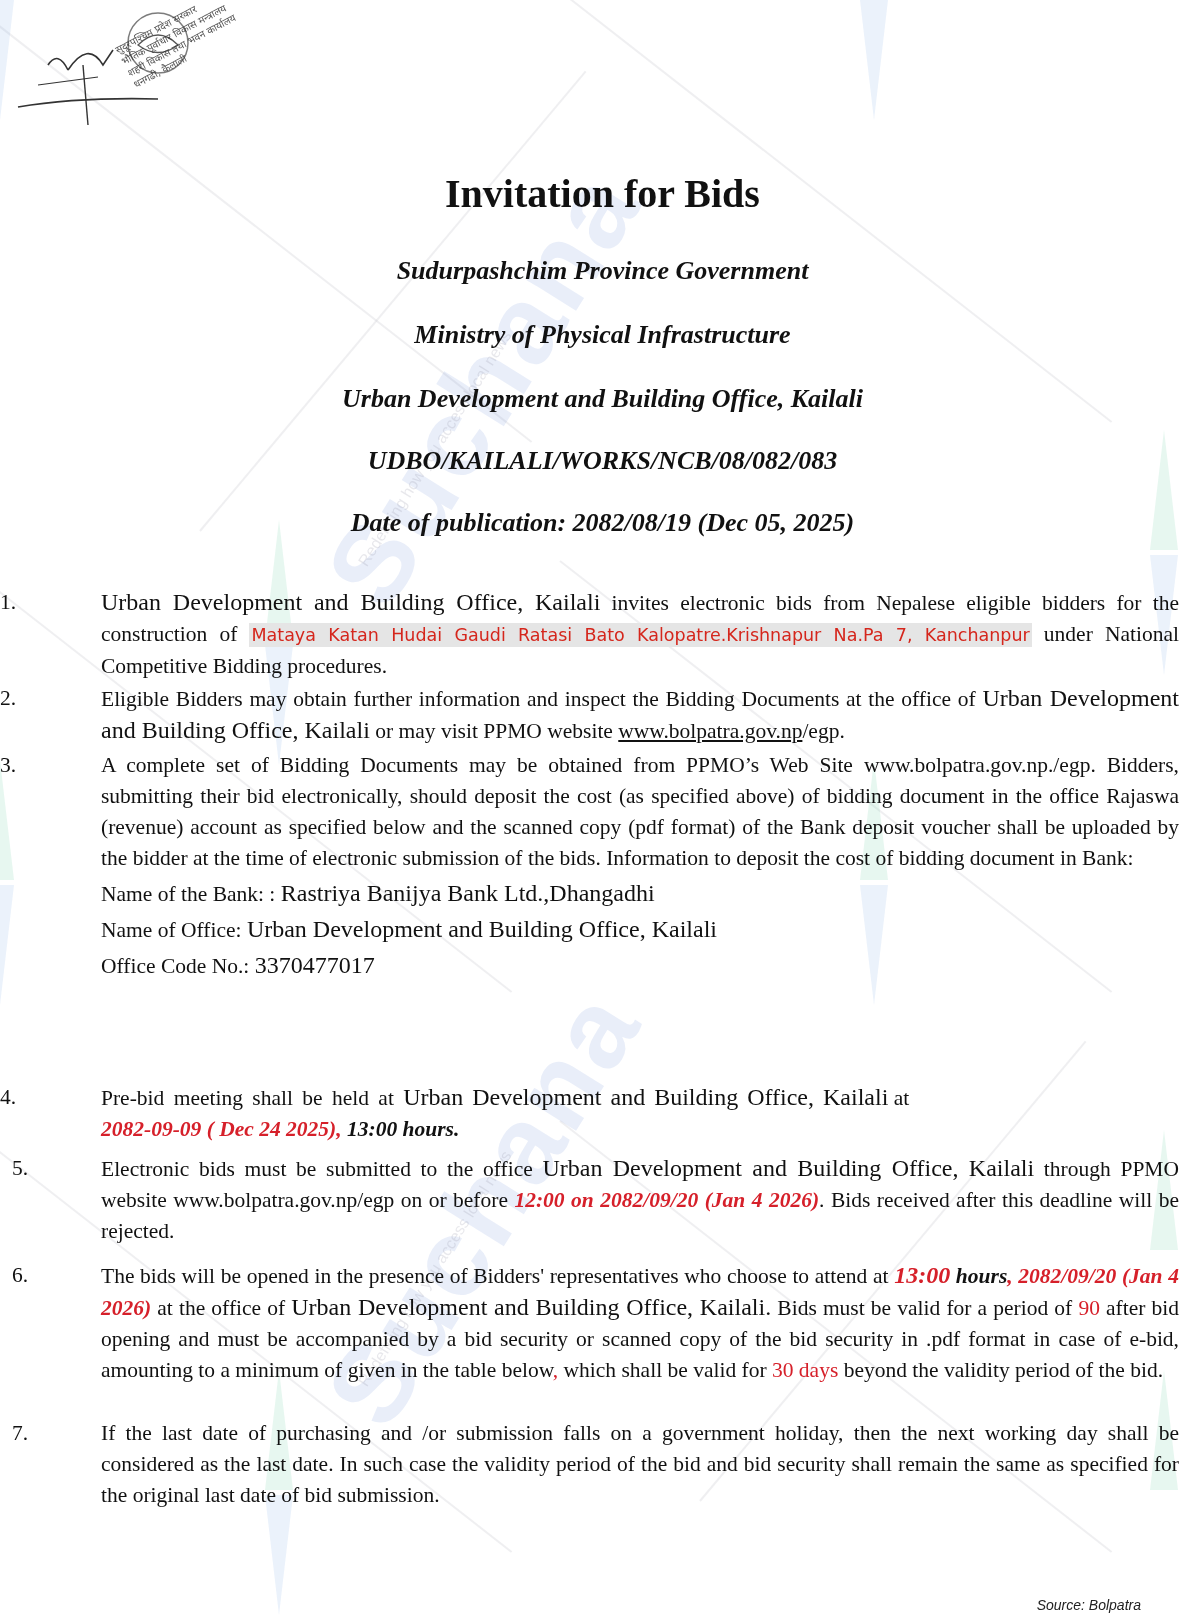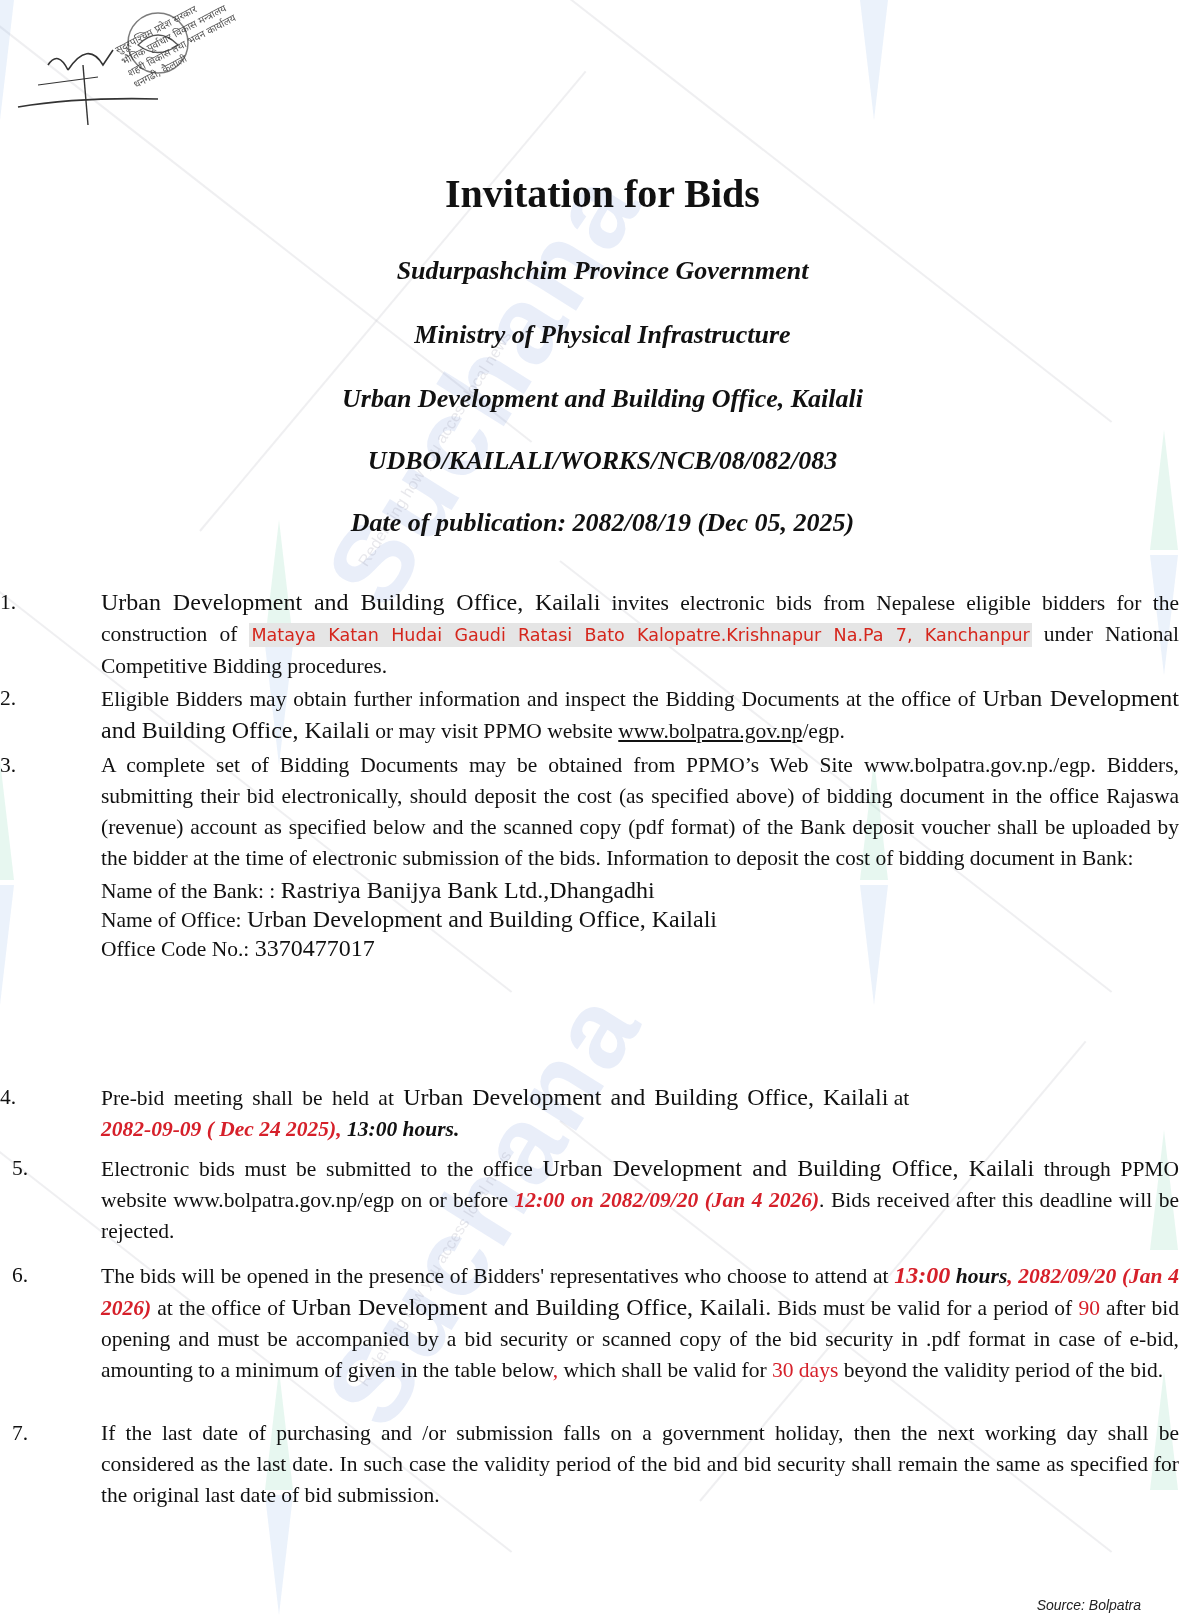--- a/index.html
+++ b/index.html
@@ -37,21 +37,21 @@
     .body { position: absolute; left: 101px; width: 1078px; text-align: justify; }
     .big { font-size: 24px; }
     .red { color: #d6202a; }
     .redbi { color: #d6202a; font-weight: bold; font-style: italic; text-align: center; }
     .bi { font-weight: bold; font-style: italic; }
     .hl {
       background: #e5e5e5; color: #d5261c; font-family: "DejaVu Sans", sans-serif; font-size: 17.5px;
       padding: 2px 2px;
     }
     .u { text-decoration: underline; }
-    .bank-line { display: block; line-height: 28px; }
+    .bank-line { display: block; line-height: 35px; }
     .source {
       position: absolute; right: 40px; top: 1597px; font-family: "Liberation Sans", sans-serif;
       font-style: italic; font-size: 14px; color: #222; text-align: right;
     }
   </style>
 </head>
 <body>
 
 <div class="wm" style="left:0;top:0;width:1181px;height:1623px;">
   <div class="wm-line" style="left:-20px;top:10px;width:700px;transform:rotate(38deg);"></div>

